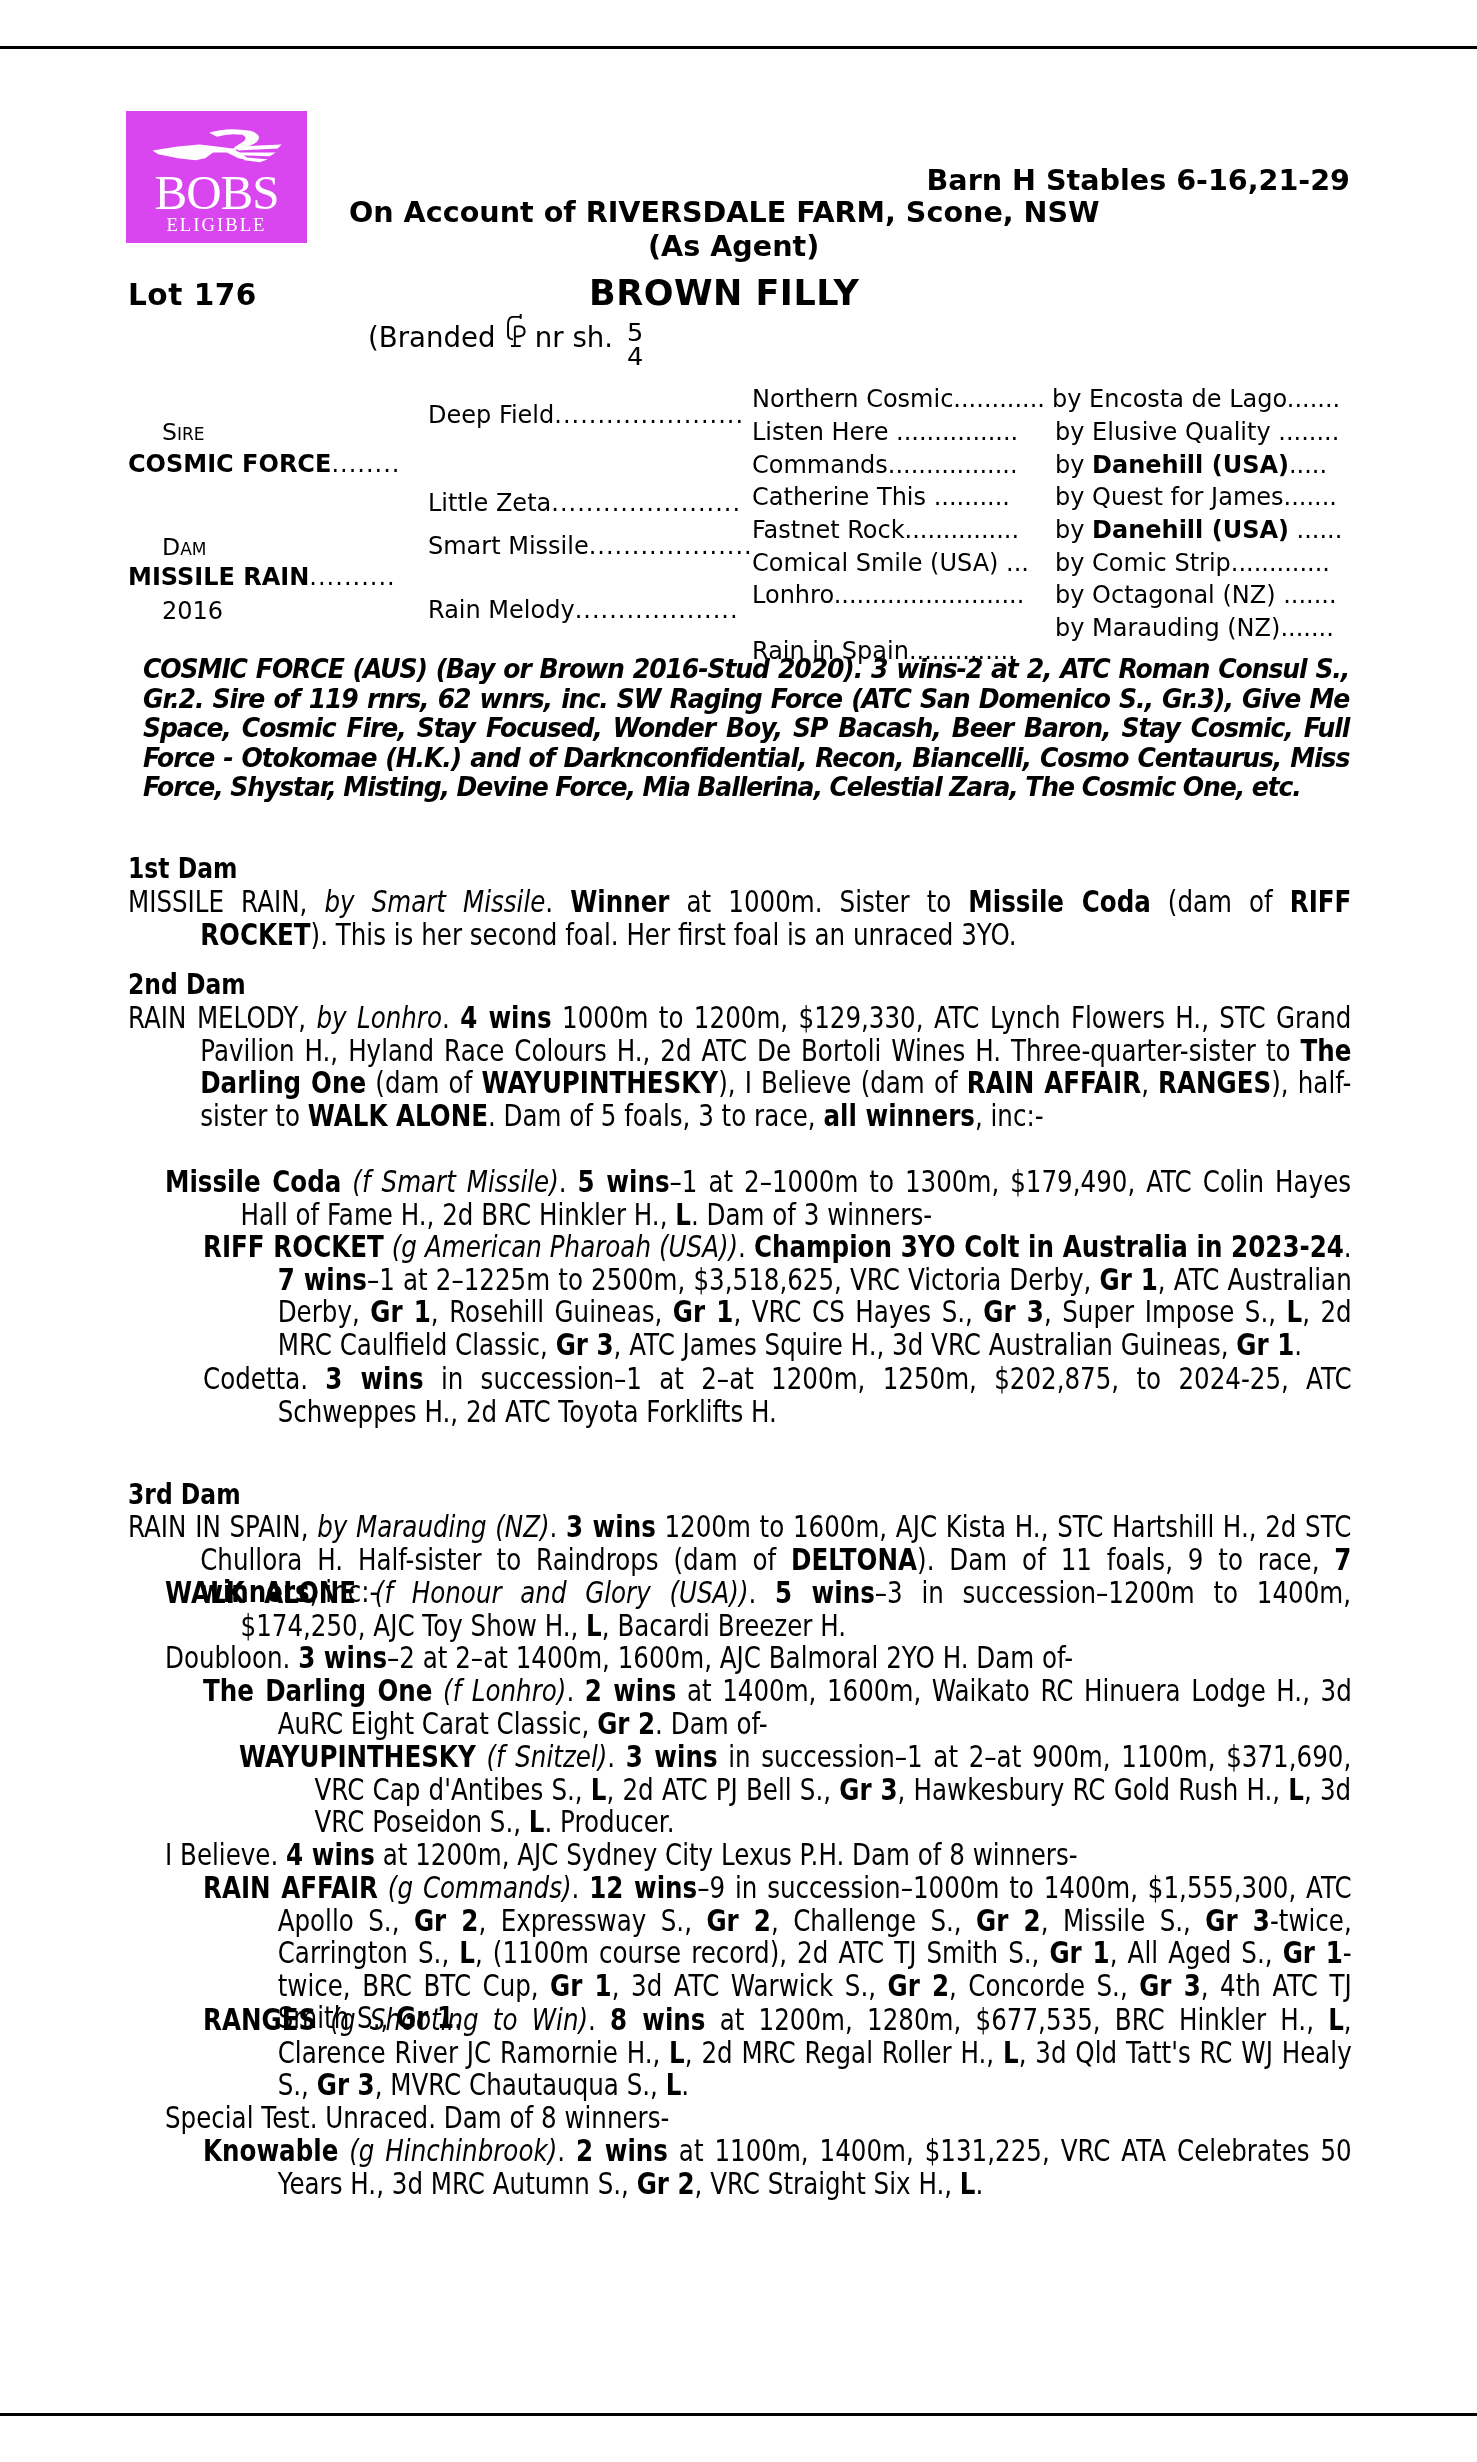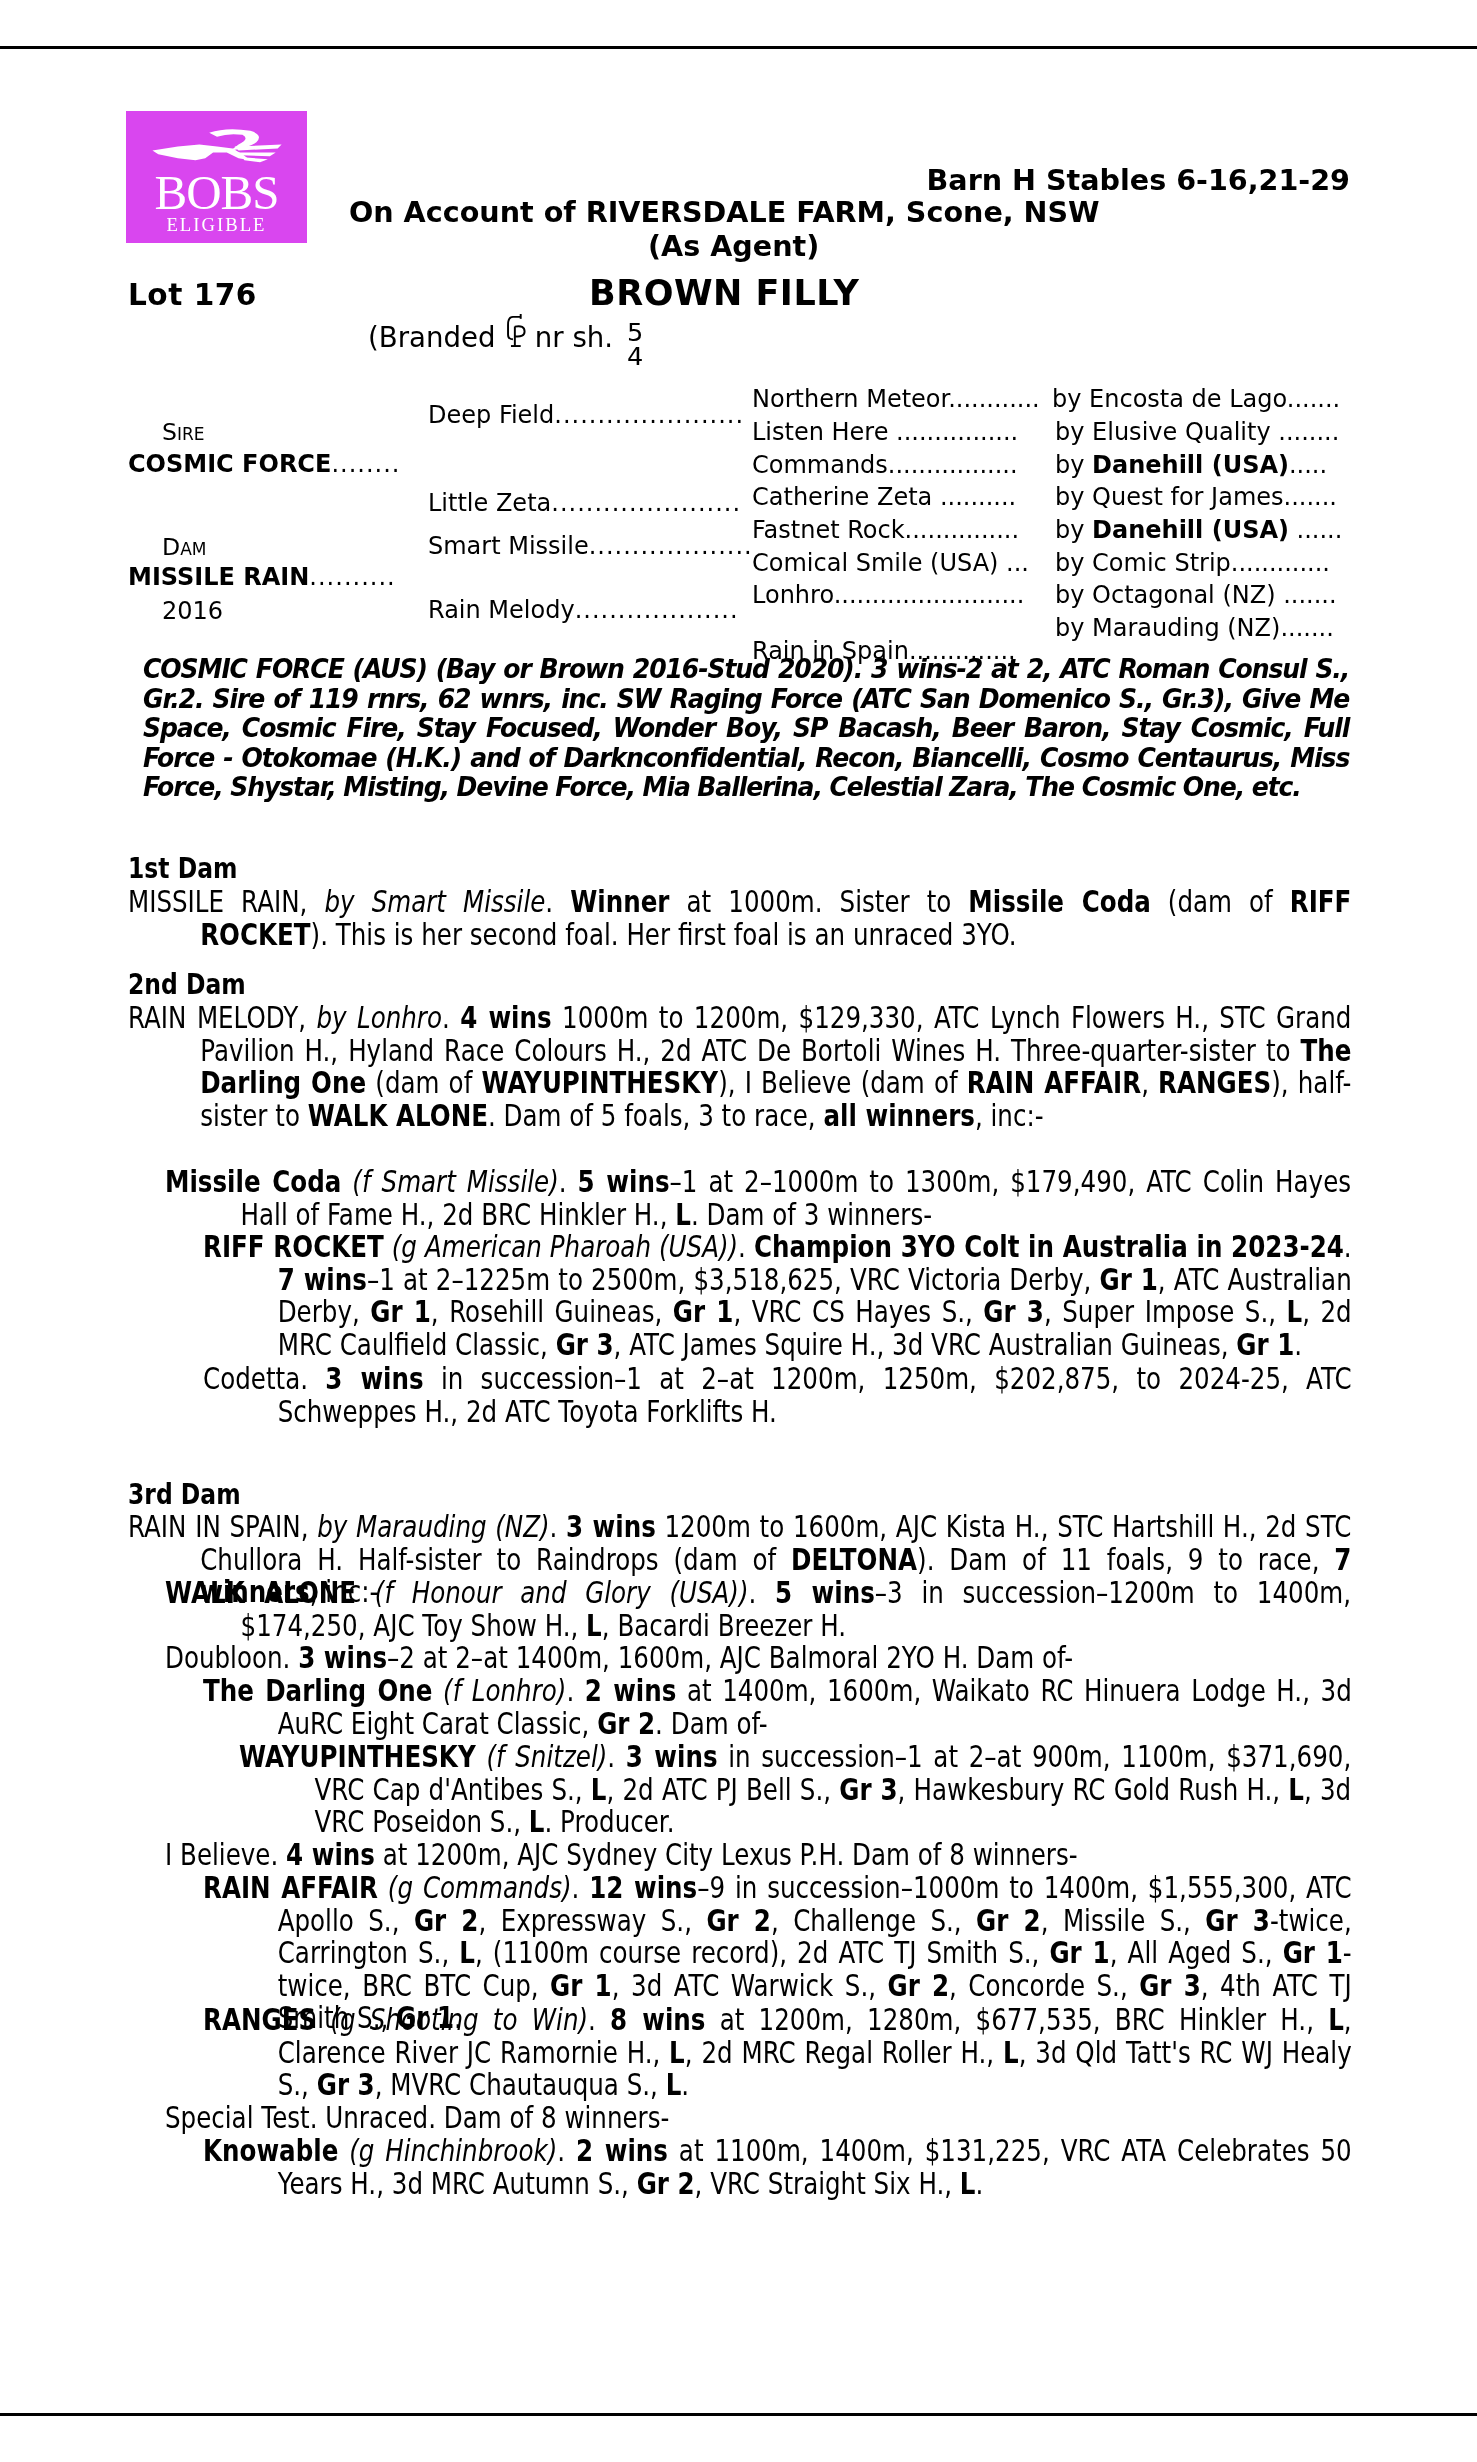--- a/index.html
+++ b/index.html
@@ -74,27 +74,27 @@
     <b>MISSILE RAIN</b><span class="dots">..........</span>
   </div>
   <div class="ped" style="left:162px; top:595px;">2016</div>
 
   <div class="ped" style="left:428px; top:399px;"><span>Deep Field</span><span class="dots">......................</span></div>
   <div class="ped" style="left:428px; top:487px;"><span>Little Zeta</span><span class="dots">......................</span></div>
   <div class="ped" style="left:428px; top:530px;"><span>Smart Missile</span><span class="dots">...................</span></div>
   <div class="ped" style="left:428px; top:594px;"><span>Rain Melody</span><span class="dots">...................</span></div>
 
   <div id="ggp">
-      <div class="ped" style="left: 752px; top: 383px;">Northern Meteor............</div>
+      <div class="ped" style="left: 752px; top: 383px;">Northern Cosmic............</div>
       <div class="ped" style="left: 1052px; top: 383px;"><span>by </span><span>Encosta de Lago</span><span>.......</span></div>
       <div class="ped" style="left: 752px; top: 416px;">Listen Here ................</div>
       <div class="ped" style="left: 1055px; top: 416px;"><span>by </span><span>Elusive Quality</span><span> ........</span></div>
       <div class="ped" style="left: 752px; top: 449px;">Commands.................</div>
       <div class="ped" style="left: 1055px; top: 449px;"><span>by </span><b>Danehill (USA)</b><span>.....</span></div>
-      <div class="ped" style="left: 752px; top: 481px;">Catherine Zeta ..........</div>
+      <div class="ped" style="left: 752px; top: 481px;">Catherine This ..........</div>
       <div class="ped" style="left: 1055px; top: 481px;"><span>by </span><span>Quest for James</span><span>.......</span></div>
       <div class="ped" style="left: 752px; top: 514px;">Fastnet Rock...............</div>
       <div class="ped" style="left: 1055px; top: 514px;"><span>by </span><b>Danehill (USA)</b><span> ......</span></div>
       <div class="ped" style="left: 752px; top: 547px;">Comical Smile (USA) ...</div>
       <div class="ped" style="left: 1055px; top: 547px;"><span>by </span><span>Comic Strip</span><span>.............</span></div>
       <div class="ped" style="left: 752px; top: 579px;">Lonhro.........................</div>
       <div class="ped" style="left: 1055px; top: 579px;"><span>by </span><span>Octagonal (NZ)</span><span> .......</span></div>
       <div class="ped" style="left: 752px; top: 612px; margin-top: 23px;">Rain in Spain..............</div>
       <div class="ped" style="left: 1055px; top: 612px;"><span>by </span><span>Marauding (NZ)</span><span>.......</span></div>
     </div>

